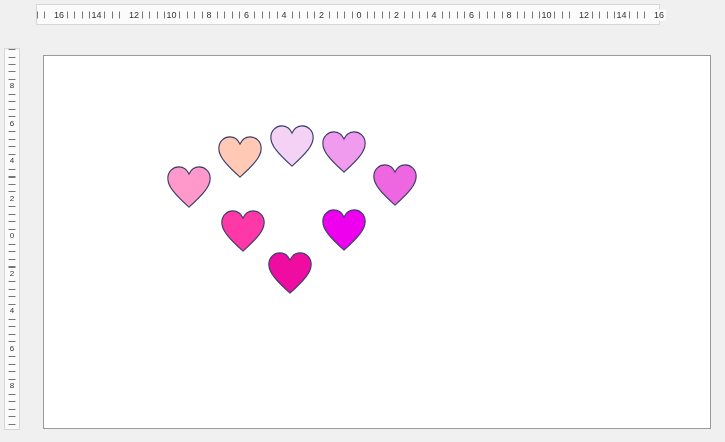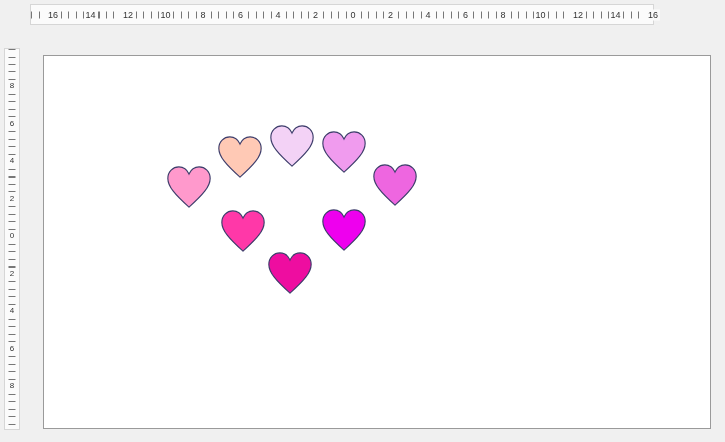--- a/index.html
+++ b/index.html
@@ -7,21 +7,21 @@
   body {
     position:relative;
     overflow:hidden;
     background:var(--bg,#f0f0f0);
     font-family:"Liberation Sans","DejaVu Sans",sans-serif;
   }
   .workspace { position:absolute; inset:0; }
 
   
   .h-ruler {
-    position:absolute; left:30px; top:4px; width:624px; height:21px;
+    position:absolute; left:36px; top:4px; width:624px; height:21px;
     background:var(--ruler-bg,#fbfbfb);
     border:1px solid #d6d6d6;
   }
   .h-ruler .tickstrip {
     position:absolute; left:0; right:0; top:50%; height:7px;
     transform:translateY(-50%);
     background-image:repeating-linear-gradient(to right, var(--tick,#777) 0 1px, transparent 1px 7.5px);
   }
   .ruler-label-h {
     position:absolute; top:50%; transform:translate(-50%,-50%);

